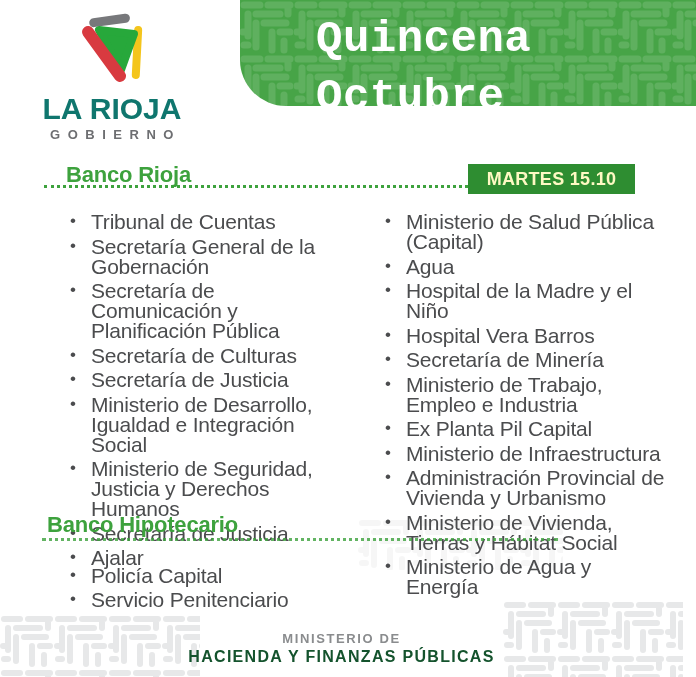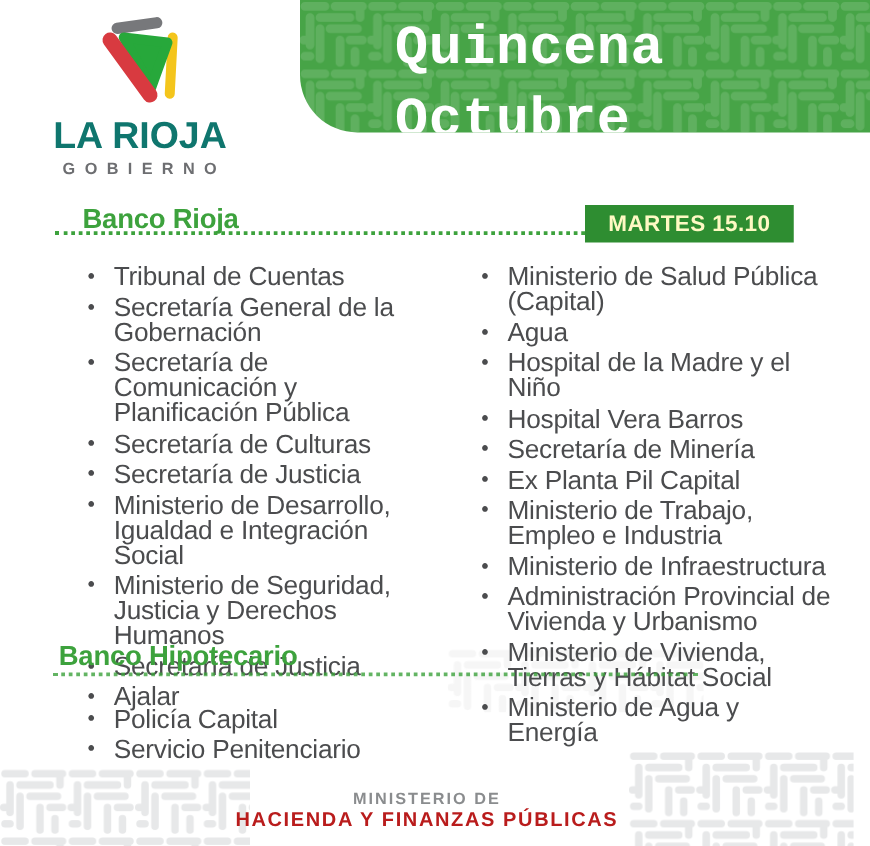--- a/index.html
+++ b/index.html
@@ -47,21 +47,21 @@
   .cols{position:absolute;left:44px;top:196px;width:639px;display:flex;}
   .col-a{width:315px;}
   .col-b{width:324px;}
   ul.blist{list-style:none;margin:16px;padding:0;font-size:21px;letter-spacing:-0.2px;line-height:20px;color:var(--text_gray,#4b4c4e);}
   ul.blist li{position:relative;padding-left:31px;margin-top:4.5px;}
   ul.blist li::before{content:"\2022";position:absolute;left:10px;top:-1px;font-size:17px;}
   .list2{position:absolute;left:44px;top:545px;width:400px;}
   
   .footer{position:absolute;left:0;right:13px;top:631px;text-align:center;z-index:3;}
   .footer-l1{font-size:13px;font-weight:bold;letter-spacing:1.6px;color:#8a8c8e;}
-  .footer-l2{font-size:16px;font-weight:bold;letter-spacing:1.3px;color:#b91c1c;margin-top:2px;}
+  .footer-l2{font-size:16px;font-weight:bold;letter-spacing:1.3px;color:#14532d;margin-top:2px;}
   
   .deco{position:absolute;z-index:0;}
   .deco-bl{left:0;top:614px;}
   .deco-br{left:503px;top:600px;}
   .deco-mid{left:358px;top:518px;opacity:.55;}
   .content{position:relative;z-index:2;}
 </style>
 </head>
 <body>
 
@@ -151,22 +151,22 @@
           <li>Ajalar</li>
         </ul>
       </div>
       <div class="col-b">
         <ul class="blist">
           <li>Ministerio de Salud Pública (Capital)</li>
           <li>Agua</li>
           <li>Hospital de la Madre y el Niño</li>
           <li>Hospital Vera Barros</li>
           <li>Secretaría de Minería</li>
+          <li>Ministerio de Trabajo, Empleo e Industria</li>
           <li>Ex Planta Pil Capital</li>
-          <li>Ministerio de Trabajo, Empleo e Industria</li>
           <li>Ministerio de Infraestructura</li>
           <li>Administración Provincial de Vivienda y Urbanismo</li>
           <li>Ministerio de Vivienda, Tierras y Hábitat Social</li>
           <li>Ministerio de Agua y Energía</li>
         </ul>
       </div>
     </div>
 
     <div class="sec-title sec2-title">Banco Hipotecario</div>
     <div class="dots dots2"></div>

